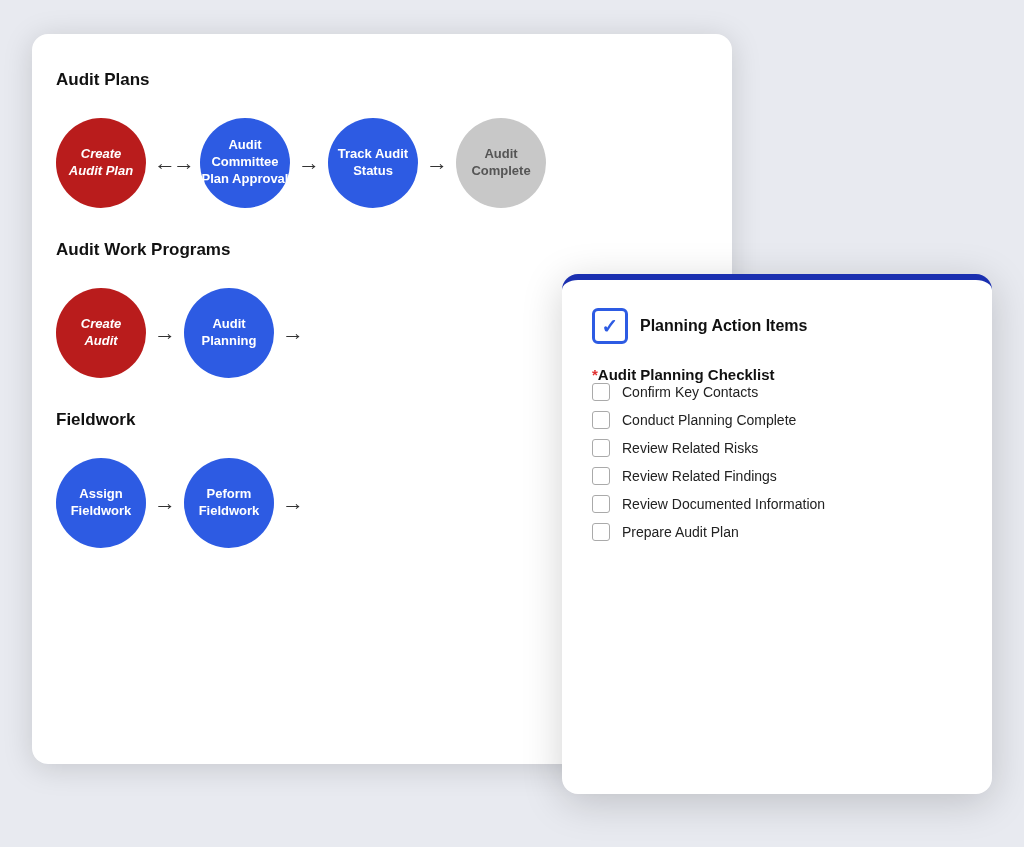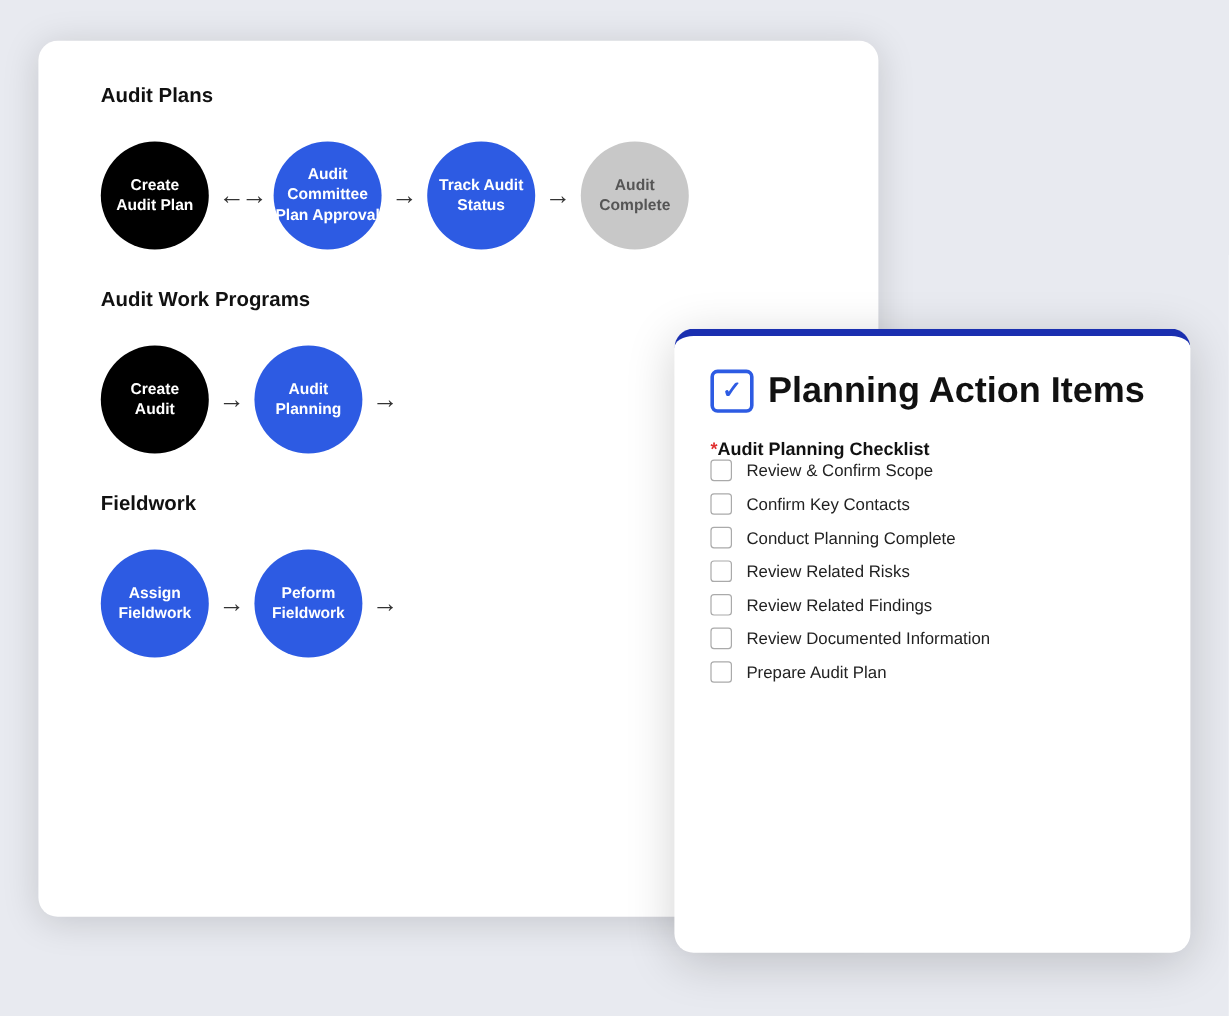--- a/index.html
+++ b/index.html
@@ -22,21 +22,21 @@
     
     .main-card {
       position: absolute;
       top: 0;
       left: 0;
       width: 700px;
       height: 730px;
       background: #fff;
       border-radius: 16px;
       box-shadow: 0 4px 30px rgba(0,0,0,0.15);
-      padding: 36px 52px;
+      padding: 36px 24px;
       z-index: 1;
     }
 
     
     .action-card {
       position: absolute;
       top: 240px;
       right: 0;
       width: 430px;
       height: 520px;
@@ -73,21 +73,21 @@
       align-items: center;
       justify-content: center;
       text-align: center;
       color: #fff;
       font-size: 13px;
       font-weight: 600;
       line-height: 1.3;
       flex-shrink: 0;
     }
 
-    .node-green { background: #000000; }
+    .node-green { background: #b91c1c; font-style: italic; }
     .node-blue { background: #2d5be3; }
     .node-gray { background: #c8c8c8; color: #555; }
 
     
     .arrow {
       display: flex;
       align-items: center;
       flex-shrink: 0;
       color: #333;
       font-size: 20px;
@@ -118,21 +118,21 @@
       flex-shrink: 0;
     }
 
     .checkmark {
       color: #2d5be3;
       font-size: 20px;
       font-weight: 700;
     }
 
     .action-title {
-      font-size: 30px;
+      font-size: 16px;
       font-weight: 800;
       color: #111;
     }
 
     
     .checklist-heading {
       font-size: 15px;
       font-weight: 700;
       color: #111;
     }
@@ -226,24 +226,20 @@
       </div>
       <div class="action-title">Planning Action Items</div>
     </div>
 
     <div class="checklist-heading">
       <span class="asterisk">*</span><span>Audit Planning Checklist</span>
     </div>
 
     <div>
 
-      <div class="checklist-item">
-        <div class="check-box"></div>
-        <span class="check-label">Review &amp; Confirm Scope</span>
-      </div>
 
 
       <div class="checklist-item">
         <div class="check-box"></div>
         <span class="check-label">Confirm Key Contacts</span>
       </div>
 
       <div class="checklist-item">
         <div class="check-box"></div>
         <span class="check-label">Conduct Planning Complete</span>

